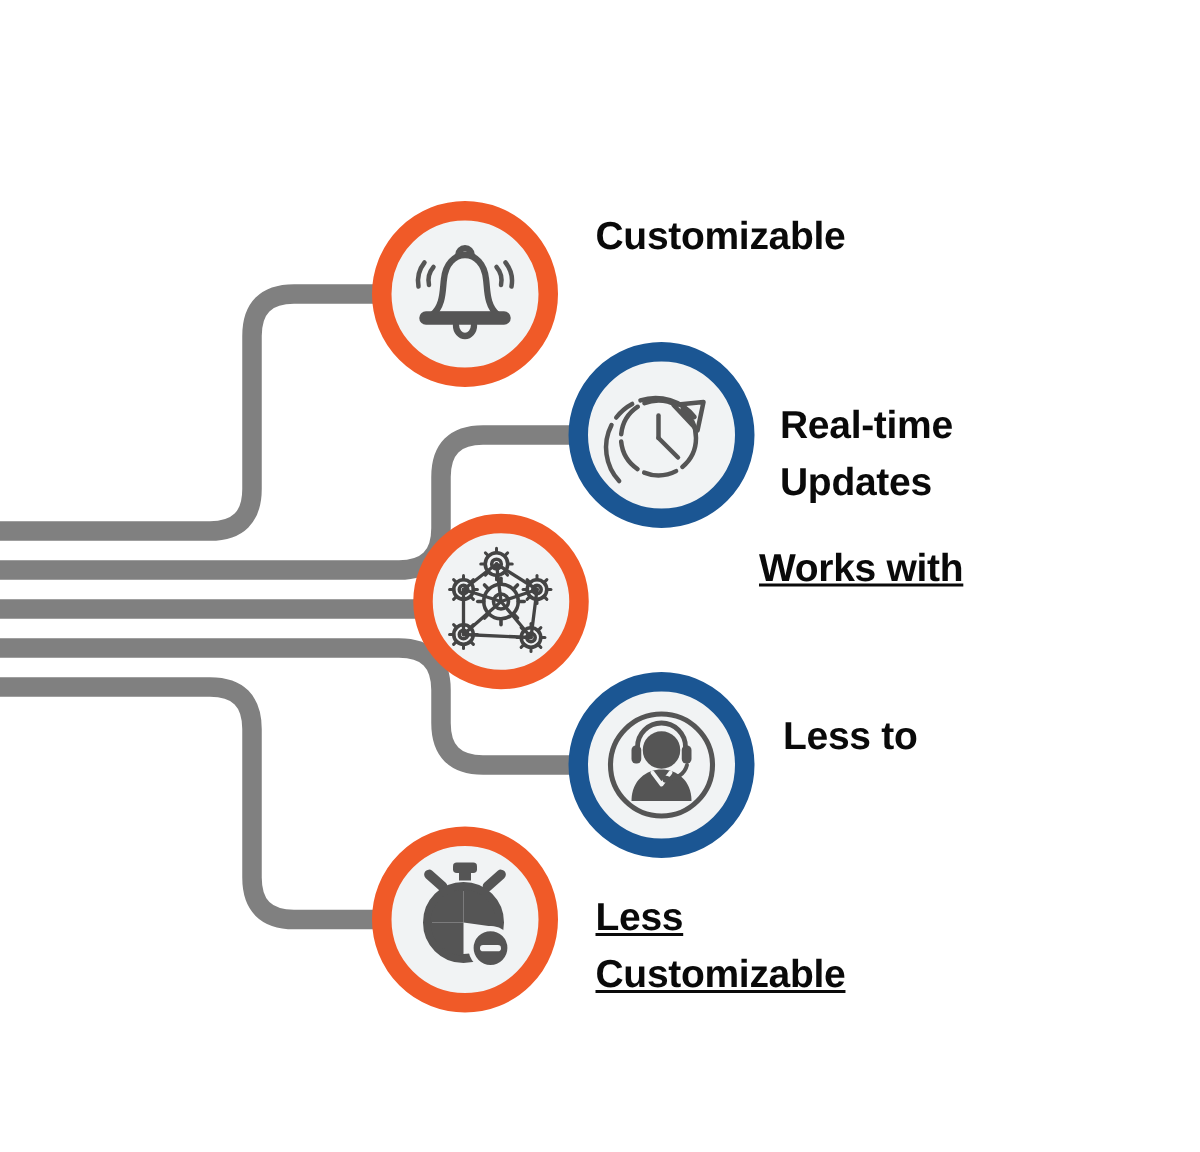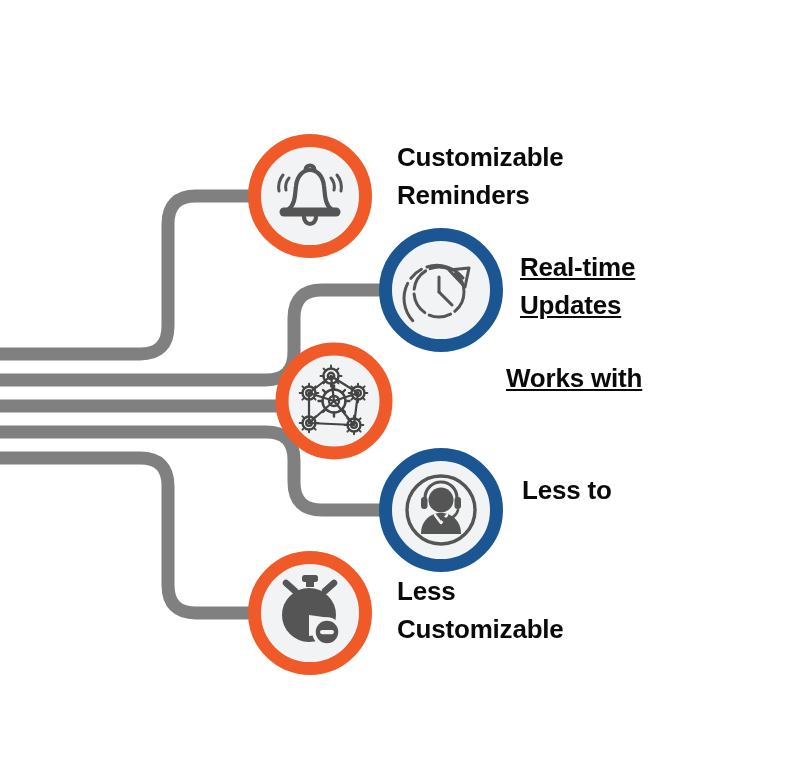--- a/index.html
+++ b/index.html
@@ -243,34 +243,33 @@
         <path d="M-1,2 L-23,2 A22,22 0 0 0 -1,24 Z" fill="#555555"></path>
 
         <circle cx="17" cy="19" r="13" fill="#555555" stroke="#F1F3F4" stroke-width="3.5"></circle>
         <rect x="10" y="17" width="14" height="4.2" rx="2.1" fill="#F1F3F4"></rect>
       </g>
     </g>
   </svg>
 
   <div class="node-label" style="left:397px; top:138px;">
     <span class="lbl-line">Customizable</span>
-    <span class="lbl-line">Reminders</span>
-  </div>
-
-  <div class="node-label" style="left:520px; top:248px;text-decoration:underline;">
+  </div>
+
+  <div class="node-label" style="left:520px; top:264px;">
     <span class="lbl-line">Real-time</span>
     <span class="lbl-line">Updates</span>
   </div>
 
   <div class="node-label" style="left:506px; top:359px;text-decoration:underline;">
     <span class="lbl-line">Works with</span>
   </div>
 
   <div class="node-label" style="left:522px; top:471px;">
     <span class="lbl-line">Less to</span>
   </div>
 
-  <div class="node-label" style="left:397px; top:572px;">
+  <div class="node-label" style="left:397px; top:592px;text-decoration:underline;">
     <span class="lbl-line">Less</span>
     <span class="lbl-line">Customizable</span>
   </div>
 
 </div>
 
 </body></html>

